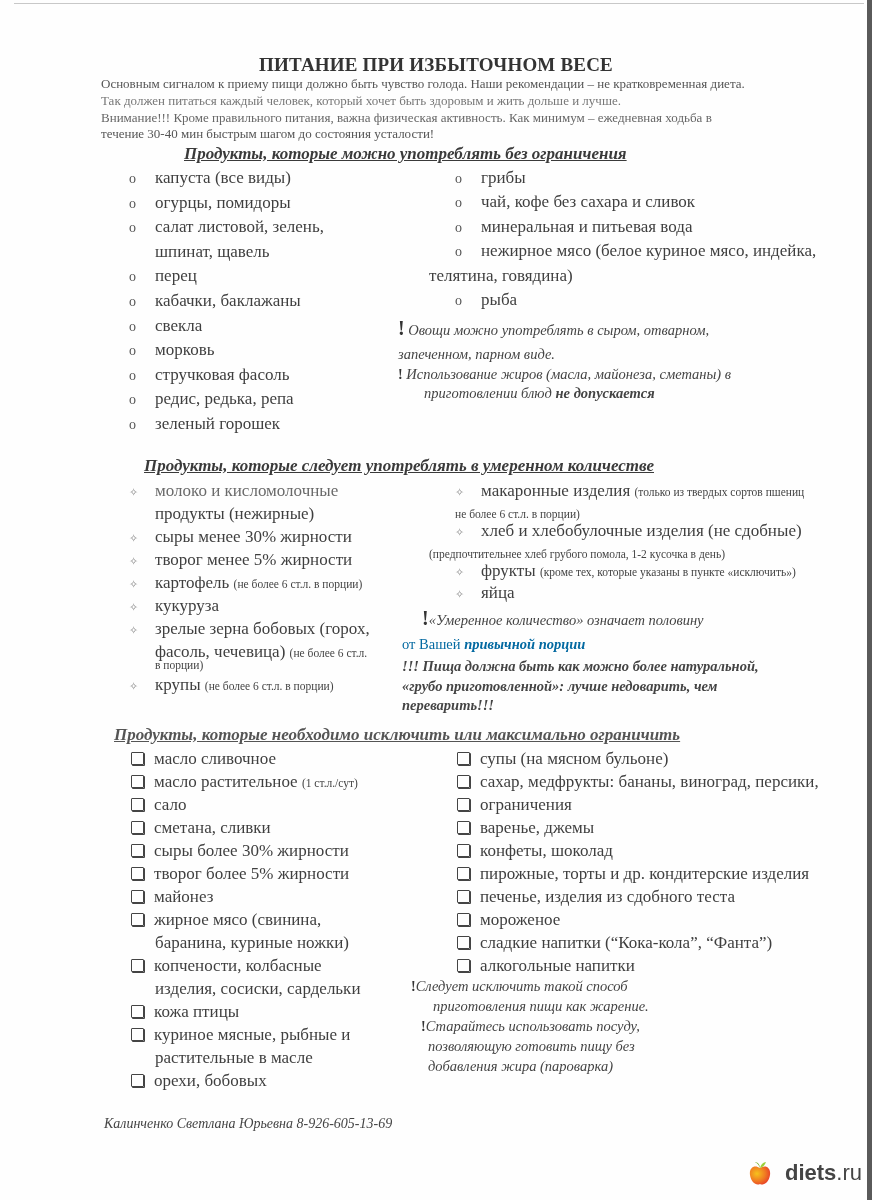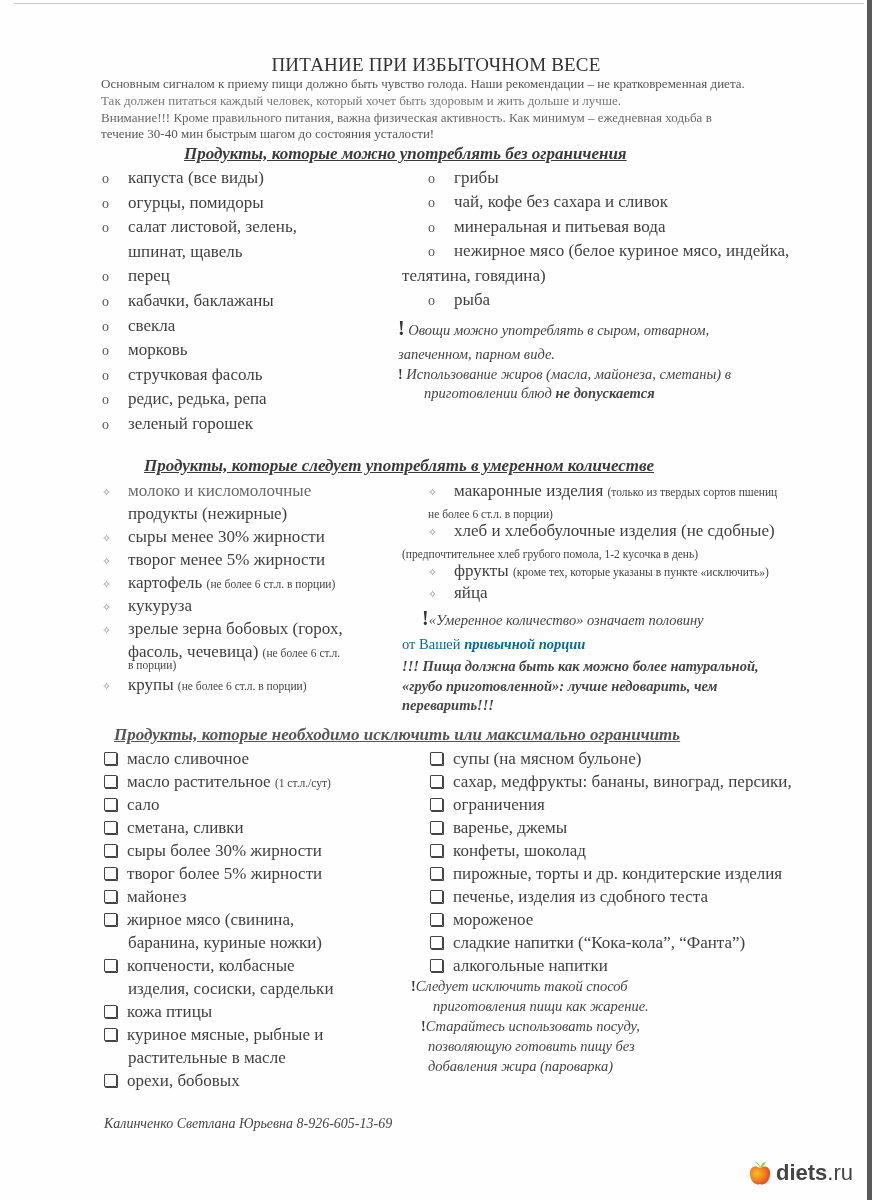--- a/index.html
+++ b/index.html
@@ -18,31 +18,31 @@
     background: #c8c8c8;
   }
   .right-edge {
     position: absolute; left: 867px; top: 0; width: 5px; height: 1200px;
     background: #5a5a5a;
   }
   .abs { position: absolute; white-space: nowrap; }
 
   .title {
     left: 0; width: 872px; top: 54px; text-align: center;
-    font-size: 19px; font-weight: normal; color: #333; letter-spacing: 0.2px;
+    font-size: 19px; font-weight: bold; color: #333; letter-spacing: 0.2px;
   }
   .intro {
     left: 101px; font-size: 13px; color: #555; line-height: 16px;
   }
   .sec-head {
     font-size: 17px; font-weight: bold; font-style: italic;
     text-decoration: underline; color: #3a3a3a;
   }
   .item {
-    font-size: 17px; color: #3f3f3f; line-height: 24px;
+    font-size: 17px; color: #3f3f3f; line-height: 24px; margin-left: 27px;
   }
   .item .bullet {
     display: inline-block; width: 26px; font-size: 14px; color: #555;
   }
   .item.faded { color: #6a6a6a; }
   .small { font-size: 11.5px; color: #444; }
   .note {
     font-style: italic; font-size: 14.5px; color: #444; line-height: 20px;
   }
   .note .bang { font-style: normal; font-weight: bold; font-size: 20px; color: #333; }
@@ -56,21 +56,21 @@
   .diamond {
     display: inline-block; width: 26px; font-size: 11px; color: #888;
   }
   .footer-left {
     font-style: italic; font-size: 14px; color: #444;
   }
   .footer-right {
     font-style: italic; font-weight: bold; font-size: 20px; color: #333;
   }
   .logo {
-    left: 748px; top: 1160px; display: flex; align-items: center; gap: 4px; text-align: center;
+    left: 748px; top: 1160px; display: flex; align-items: center; gap: 13px; text-align: center;
   }
   .apple {
     width: 24px; height: 26px; position: relative;
   }
   .logo-text {
     font-family: "Liberation Sans", "DejaVu Sans", sans-serif;
     font-size: 22px; font-weight: bold; color: #444;
   }
   .logo-text .tld { font-weight: normal; }
 </style>

